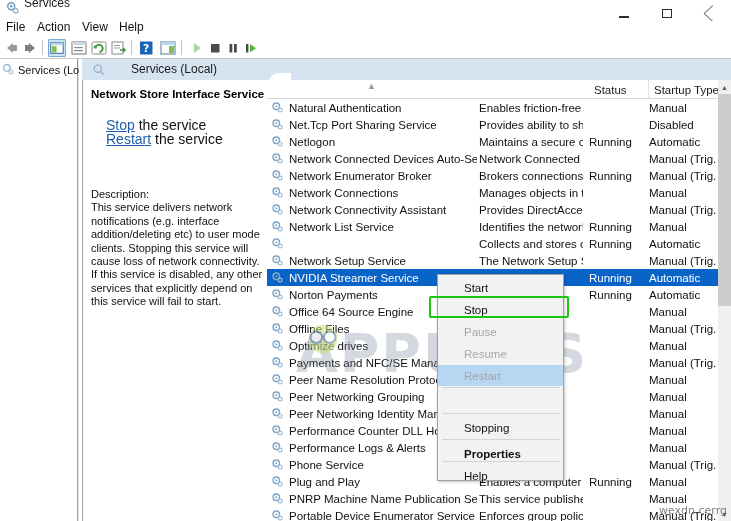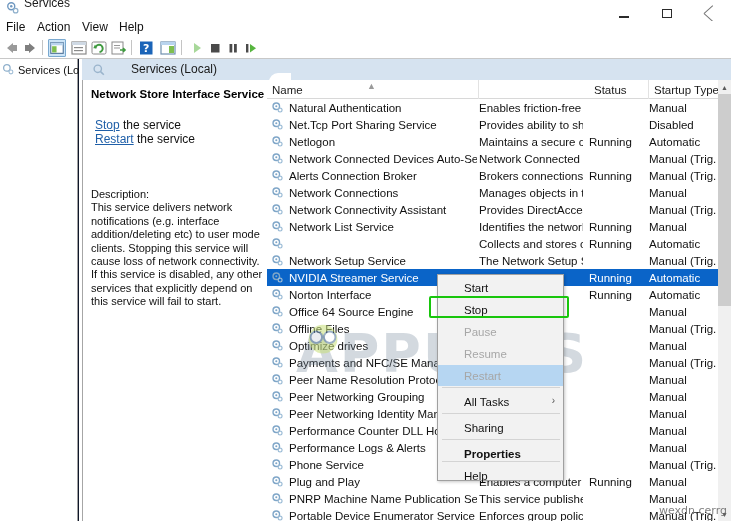--- a/index.html
+++ b/index.html
@@ -6,21 +6,21 @@
   html, body {
     margin: 0; padding: 0;
     width: 731px; height: 521px;
     overflow: hidden;
     background: #ffffff;
     font-family: "Liberation Sans", sans-serif;
   }
   #app {
     position: relative;
     width: 731px; height: 521px;
-    background: #0f172a;
+    background: #e5e5e5;
     overflow: hidden;
   }
 
   
   .titlebar {
     position: absolute; top: 0; left: 0; width: 731px; height: 21px;
     background: #ffffff;
   }
   .title-icon {
     position: absolute; left: 6px; top: 1px; width: 14px; height: 14px;
@@ -106,22 +106,22 @@
   .detail {
     position: absolute; top: 21px; left: 3px; width: 184px; height: 504px;
     background: #ffffff; border-left: 1px solid #a6a6a6;
   }
   .detail-title {
     position: absolute; left: 8px; top: 7px; width: 176px;
     font-size: 11.5px; font-weight: bold; color: #000;
     line-height: 14px;
   }
   .detail-link {
-    position: absolute; left: 12px;
-    font-size: 12px; color: #111; line-height: 13px; white-space: nowrap;
+    position: absolute; left: 23px;
+    font-size: 14px; color: #111; line-height: 13px; white-space: nowrap;
   }
   .detail-link a {
     color: #1f5fa8; text-decoration: underline; cursor: pointer;
   }
   .detail-desc {
     position: absolute; left: 8px; top: 108px; width: 172px;
     font-size: 11px; color: #111; line-height: 13.4px;
   }
 
   
@@ -361,21 +361,20 @@
         <a>Restart</a><span> the service</span>
       </div>
       <div class="detail-desc">
         <div>Description:</div>
         <div>This service delivers network notifications (e.g. interface addition/deleting etc) to user mode clients. Stopping this service will cause loss of network connectivity. If this service is disabled, any other services that explicitly depend on this service will fail to start.</div>
       </div>
     </div>
 
     <div class="listview">
       <div class="lv-header">
-        <div class="lv-col-head" style="left:0px;width:212px">Name</div>
         <div class="sortarrow">▲</div>
         <div class="lv-col-head" style="left:322px;width:60px">Status</div>
         <div class="lv-col-head" style="left:382px;width:82px">Startup Type</div>
       </div>
       <div class="lv-body" id="lv-body">
           <div class="row" style="top: 0px;">
             <svg class="svc-icon" viewBox="0 0 16 16">
               <circle cx="6.5" cy="6.5" r="4" fill="none" stroke="#7fa6c8" stroke-width="1.7"></circle>
               <circle cx="6.5" cy="6.5" r="1.3" fill="#7fa6c8"></circle>
               <circle cx="11.2" cy="11.2" r="2.4" fill="none" stroke="#9cbcd6" stroke-width="1.4"></circle>
@@ -417,21 +416,21 @@
             <span class="cell c-desc">Network Connected D...</span>
             <span class="cell c-status"></span>
             <span class="cell c-start">Manual (Trig.</span>
           </div>
           <div class="row" style="top: 68px;">
             <svg class="svc-icon" viewBox="0 0 16 16">
               <circle cx="6.5" cy="6.5" r="4" fill="none" stroke="#7fa6c8" stroke-width="1.7"></circle>
               <circle cx="6.5" cy="6.5" r="1.3" fill="#7fa6c8"></circle>
               <circle cx="11.2" cy="11.2" r="2.4" fill="none" stroke="#9cbcd6" stroke-width="1.4"></circle>
             </svg>
-            <span class="cell c-name">Alerts Connection Broker</span>
+            <span class="cell c-name">Network Enumerator Broker</span>
             <span class="cell c-desc">Brokers connections t...</span>
             <span class="cell c-status">Running</span>
             <span class="cell c-start">Manual (Trig.</span>
           </div>
           <div class="row" style="top: 85px;">
             <svg class="svc-icon" viewBox="0 0 16 16">
               <circle cx="6.5" cy="6.5" r="4" fill="none" stroke="#7fa6c8" stroke-width="1.7"></circle>
               <circle cx="6.5" cy="6.5" r="1.3" fill="#7fa6c8"></circle>
               <circle cx="11.2" cy="11.2" r="2.4" fill="none" stroke="#9cbcd6" stroke-width="1.4"></circle>
             </svg>
@@ -493,21 +492,21 @@
             <span class="cell c-desc">rs ne...</span>
             <span class="cell c-status">Running</span>
             <span class="cell c-start">Automatic</span>
           </div>
           <div class="row" style="top: 187px;">
             <svg class="svc-icon" viewBox="0 0 16 16">
               <circle cx="6.5" cy="6.5" r="4" fill="none" stroke="#7fa6c8" stroke-width="1.7"></circle>
               <circle cx="6.5" cy="6.5" r="1.3" fill="#7fa6c8"></circle>
               <circle cx="11.2" cy="11.2" r="2.4" fill="none" stroke="#9cbcd6" stroke-width="1.4"></circle>
             </svg>
-            <span class="cell c-name">Norton Interface</span>
+            <span class="cell c-name">Norton Payments</span>
             <span class="cell c-desc"></span>
             <span class="cell c-status">Running</span>
             <span class="cell c-start">Automatic</span>
           </div>
           <div class="row" style="top: 204px;">
             <svg class="svc-icon" viewBox="0 0 16 16">
               <circle cx="6.5" cy="6.5" r="4" fill="none" stroke="#7fa6c8" stroke-width="1.7"></circle>
               <circle cx="6.5" cy="6.5" r="1.3" fill="#7fa6c8"></circle>
               <circle cx="11.2" cy="11.2" r="2.4" fill="none" stroke="#9cbcd6" stroke-width="1.4"></circle>
             </svg>
@@ -675,26 +674,22 @@
       </div>
       <div class="ctxitem disabled" style="top: 68px;">
         <span>Resume</span>
       </div>
       <div class="ctxitem disabled" style="top: 46px;">
         <span>Pause</span>
       </div>
       <div class="ctxitem disabled hl" style="top: 90px;">
         <span>Restart</span>
       </div>
-      <div class="ctxitem" style="top: 116px;">
-        <span>All Tasks</span>
-        <span class="submenu-arrow">›</span>
-      </div>
       <div class="ctxitem" style="top: 142px;">
-        <span>Sharing</span>
+        <span>Stopping</span>
       </div>
       <div class="ctxitem bold" style="top: 168px;">
         <span>Properties</span>
       </div>
       <div class="ctxitem" style="top: 190px;">
         <span>Help</span>
       </div>
       <div class="ctxsep" style="top: 112px;"></div>
       <div class="ctxsep" style="top: 138px;"></div>
       <div class="ctxsep" style="top: 164px;"></div>

